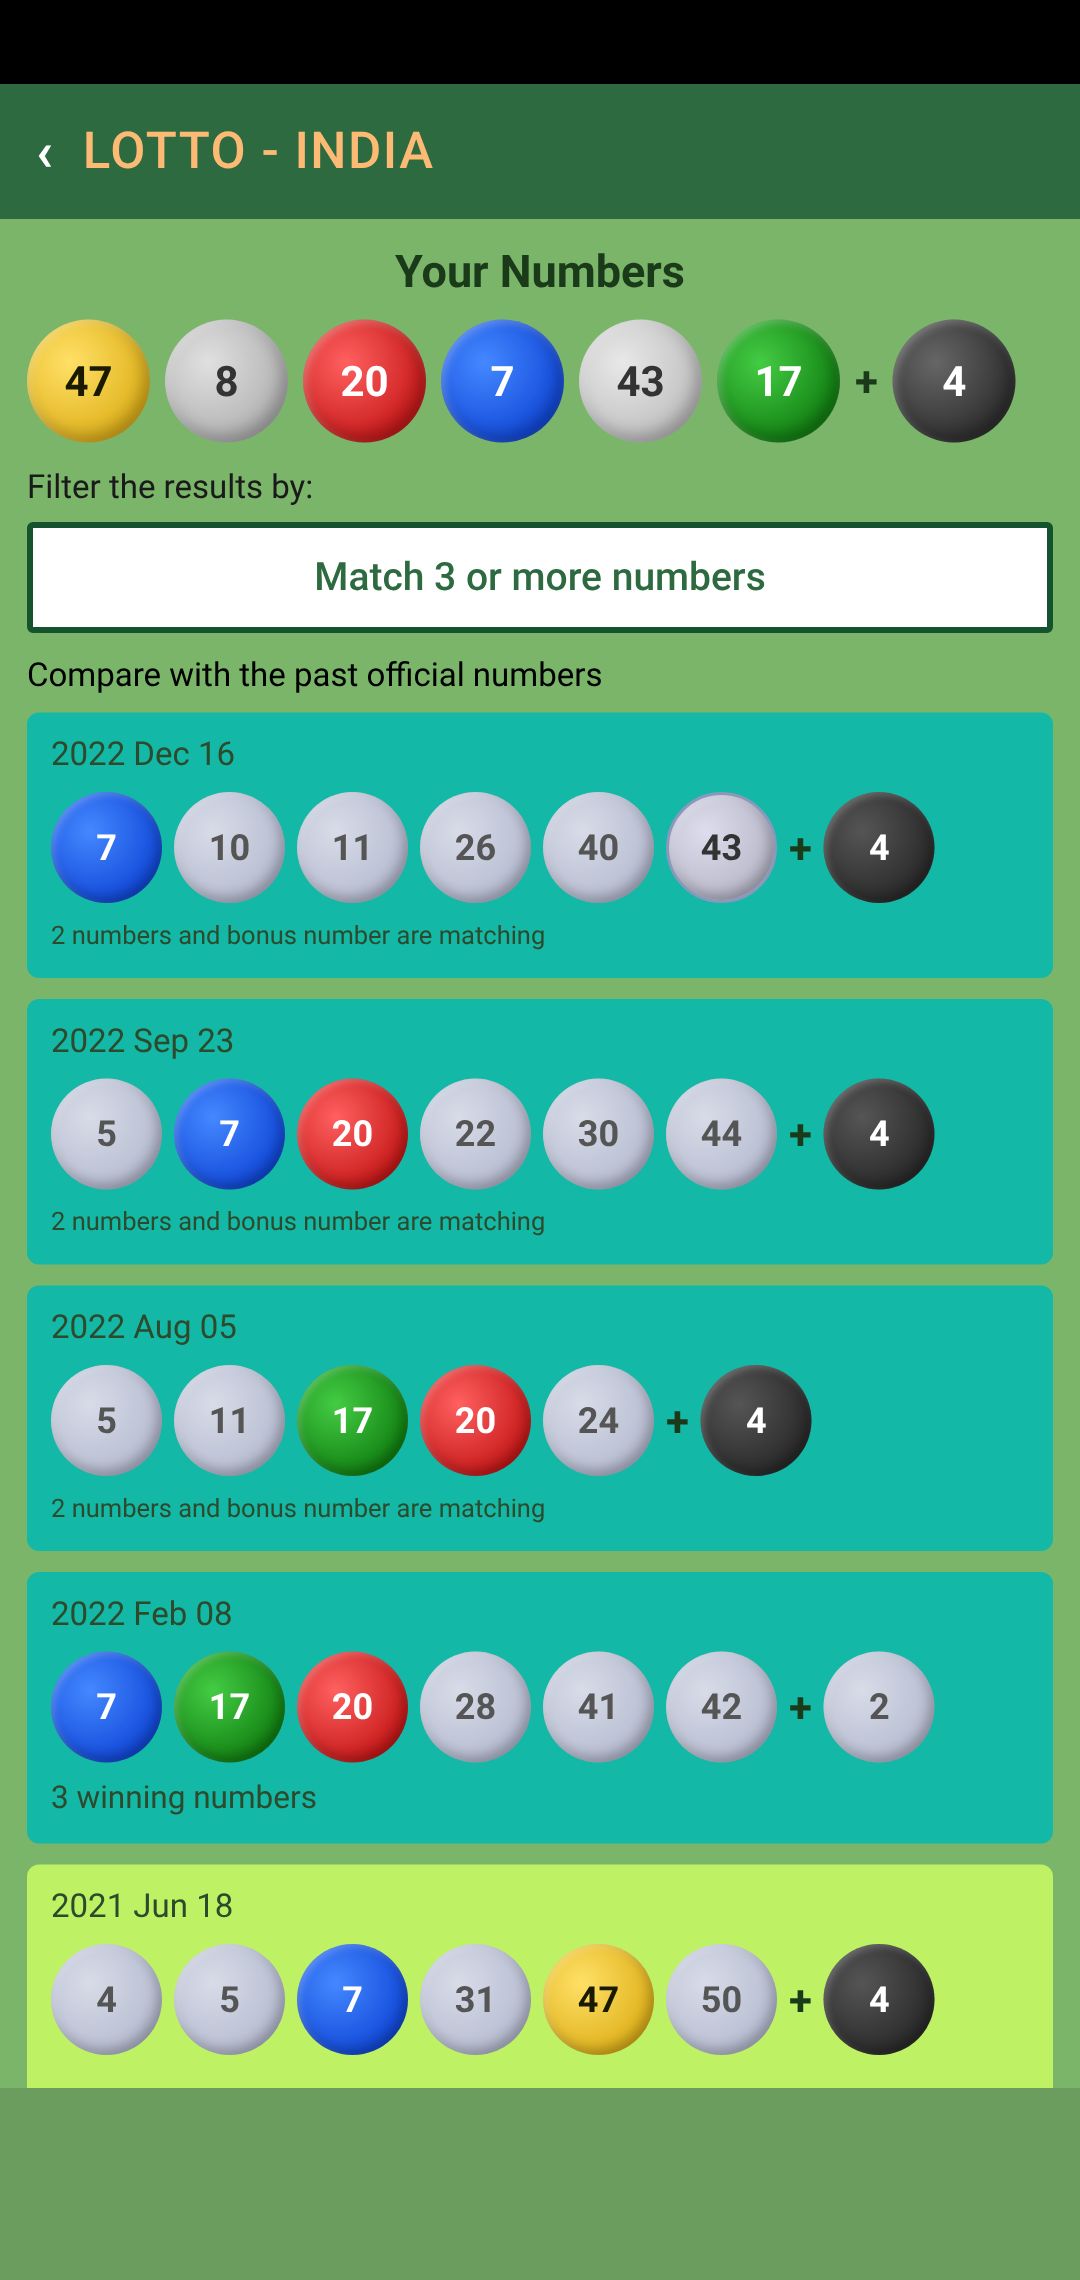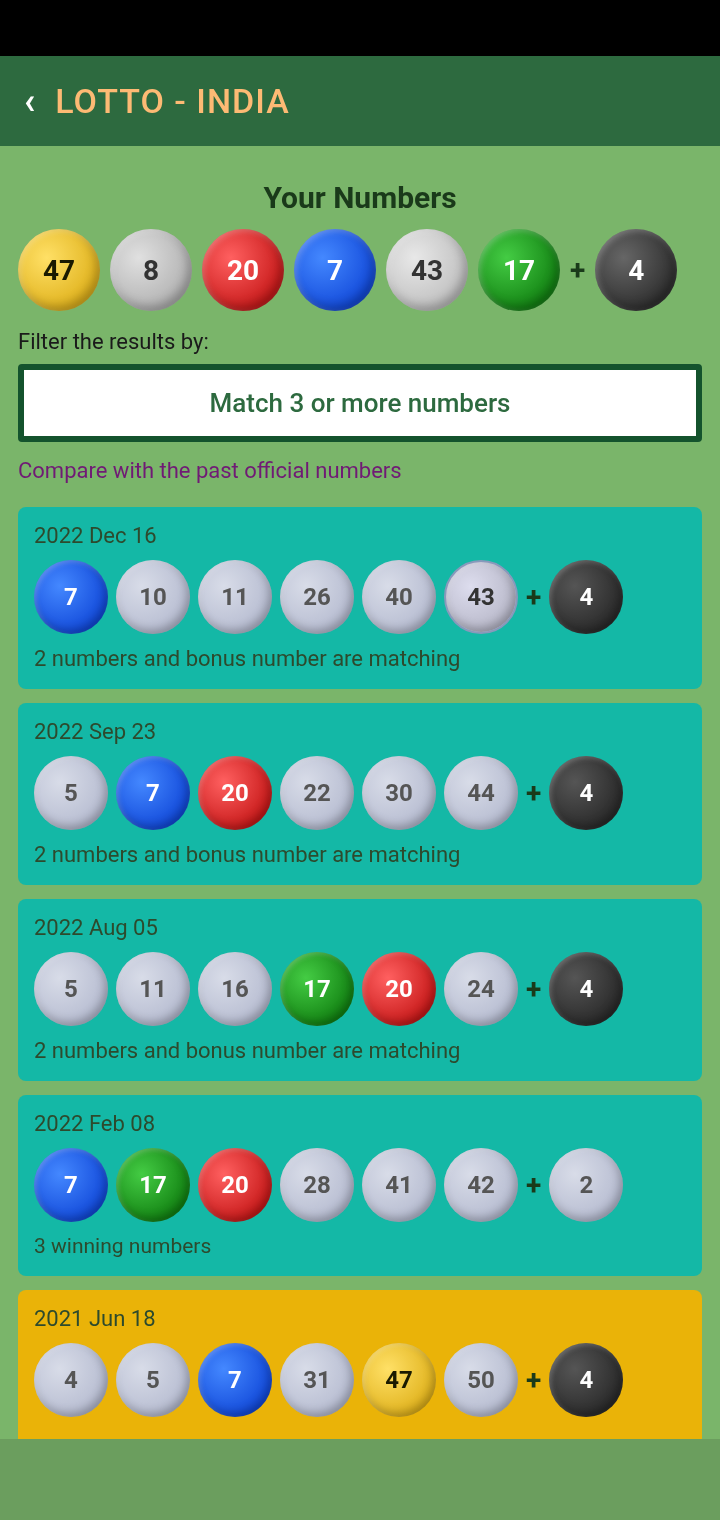--- a/index.html
+++ b/index.html
@@ -32,21 +32,21 @@
       line-height: 1;
     }
     .header-title {
       color: #fdba74;
       font-size: 34px;
       font-weight: 500;
       letter-spacing: 1px;
     }
     .main-content {
       background: #7ab56a;
-      padding: 34px 18px 0 18px;
+      padding: 18px 18px 0 18px;
     }
     .your-numbers-label {
       text-align: center;
       color: #1a3a1a;
       font-size: 30px;
       font-weight: bold;
       margin-bottom: 14px;
     }
     .balls-row {
       display: flex;
@@ -80,35 +80,35 @@
       font-size: 28px;
       font-weight: bold;
     }
     .filter-label {
       color: #1a1a1a;
       font-size: 22px;
       margin-bottom: 10px;
     }
     .filter-box {
       background: #fff;
-      border: 6px solid #14532d;
+      border: 4px solid #14532d;
       border-radius: 4px;
       padding: 18px;
       text-align: center;
       margin-bottom: 16px;
     }
     .filter-box-text {
       color: #2d6a3f;
       font-size: 26px;
       font-weight: 500;
     }
     .compare-label {
-      color: #701a75;
+      color: #000000;
       font-size: 22px;
-      margin-bottom: 24px;
+      margin-bottom: 12px;
     }
     .result-card {
       background: #14b8a6;
       border-radius: 8px;
       padding: 16px 16px 18px 16px;
       margin-bottom: 14px;
     }
     .result-date {
       color: #2d4a2d;
       font-size: 22px;
@@ -136,28 +136,28 @@
     }
     .result-ball.unmatched { background: radial-gradient(circle at 35% 35%, #d8dce8, #aab0c8); color: #555; }
     .result-ball.match-blue { background: radial-gradient(circle at 35% 35%, #4488ff, #0033cc); }
     .result-ball.match-red { background: radial-gradient(circle at 35% 35%, #ff6060, #b30000); }
     .result-ball.match-green { background: radial-gradient(circle at 35% 35%, #44cc44, #006600); }
     .result-ball.match-yellow { background: radial-gradient(circle at 35% 35%, #ffe066, #d4a000); color: #1a1a00; }
     .result-ball.dark-bonus { background: radial-gradient(circle at 35% 35%, #555, #1a1a1a); }
     .result-ball.match-highlight { background: radial-gradient(circle at 35% 35%, #dde, #aab); color: #444; border: 2px solid #6688cc; }
     .match-text {
       color: #2d4a2d;
-      font-size: 22px;
+      font-size: 17px;
     }
     .match-text.winning {
       color: #2d4a2d;
       font-size: 21px;
     }
     .bottom-partial {
-      background: #eab308;
+      background: #bef264;
       border-radius: 8px 8px 0 0;
       padding: 16px 16px 10px 16px;
     }
   </style>
 </head>
 <body>
 
 <div class="status-bar"></div>
 
 <div class="header">
@@ -218,21 +218,20 @@
       <div class="result-ball dark-bonus">4</div>
     </div>
     <div class="match-text">2 numbers and bonus number are matching</div>
   </div>
 
   <div class="result-card">
     <div class="result-date">2022 Aug 05</div>
     <div class="result-balls-row">
       <div class="result-ball unmatched">5</div>
       <div class="result-ball unmatched">11</div>
-      <div class="result-ball unmatched">16</div>
       <div class="result-ball match-green">17</div>
       <div class="result-ball match-red">20</div>
       <div class="result-ball unmatched">24</div>
       <span class="plus-sign">+</span>
       <div class="result-ball dark-bonus">4</div>
     </div>
     <div class="match-text">2 numbers and bonus number are matching</div>
   </div>
 
   <div class="result-card">

